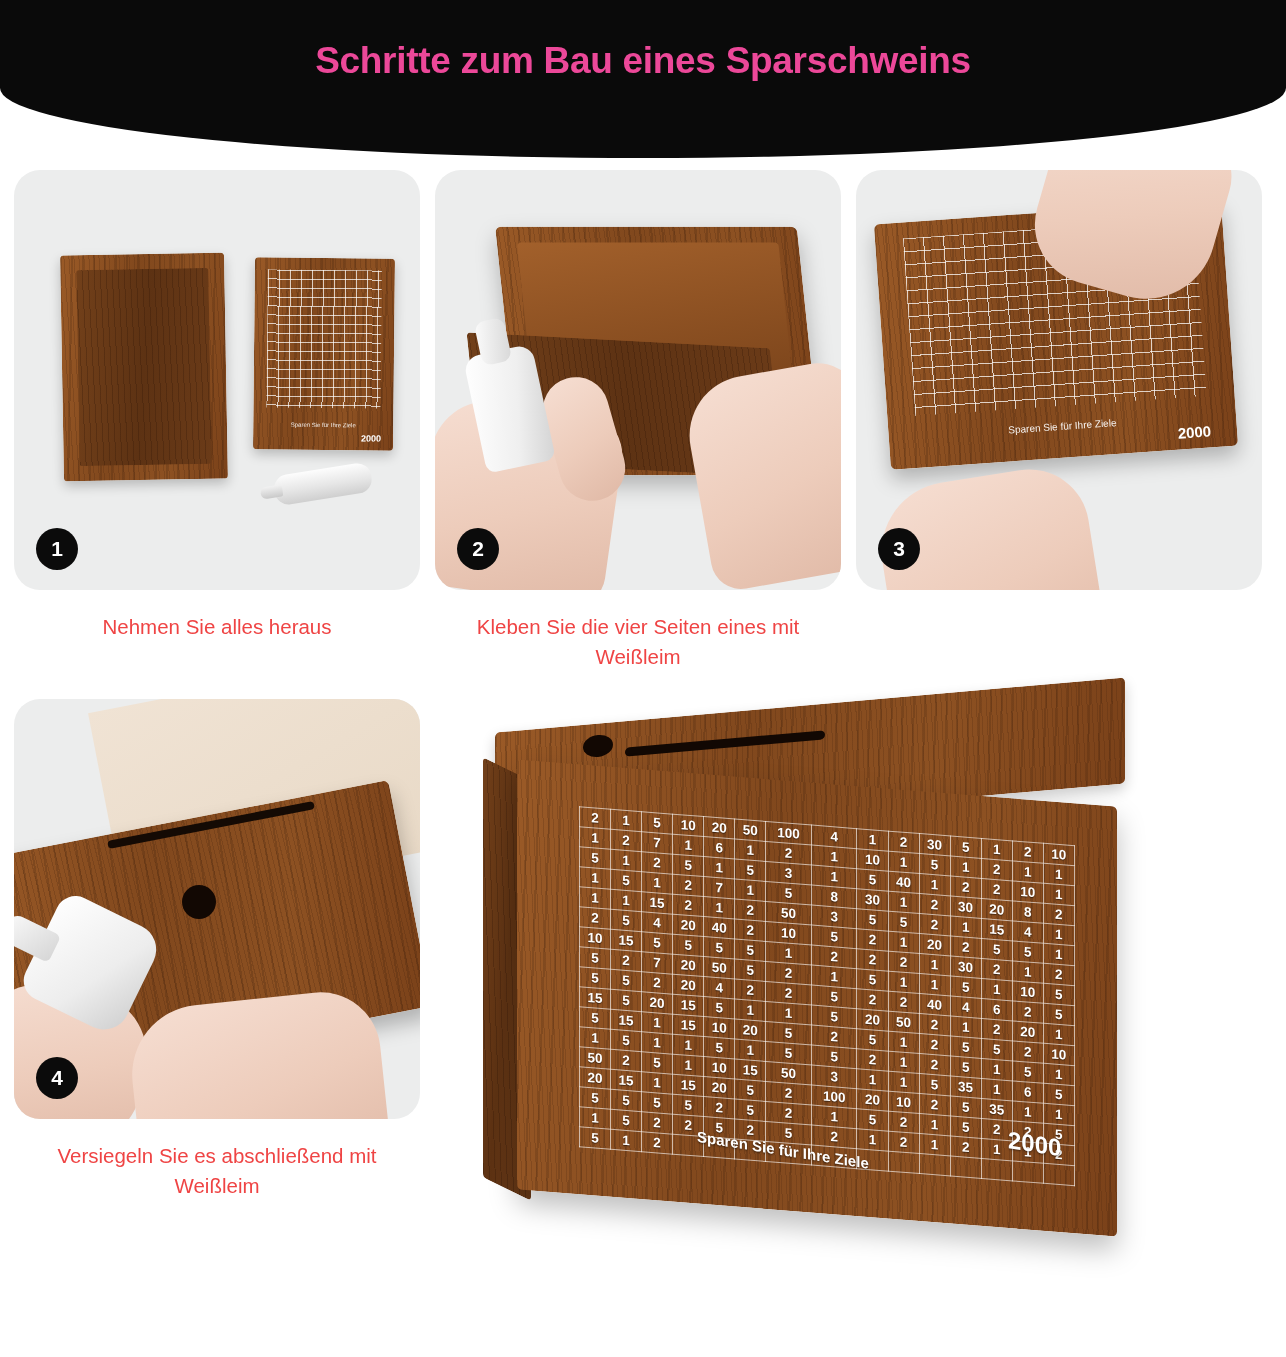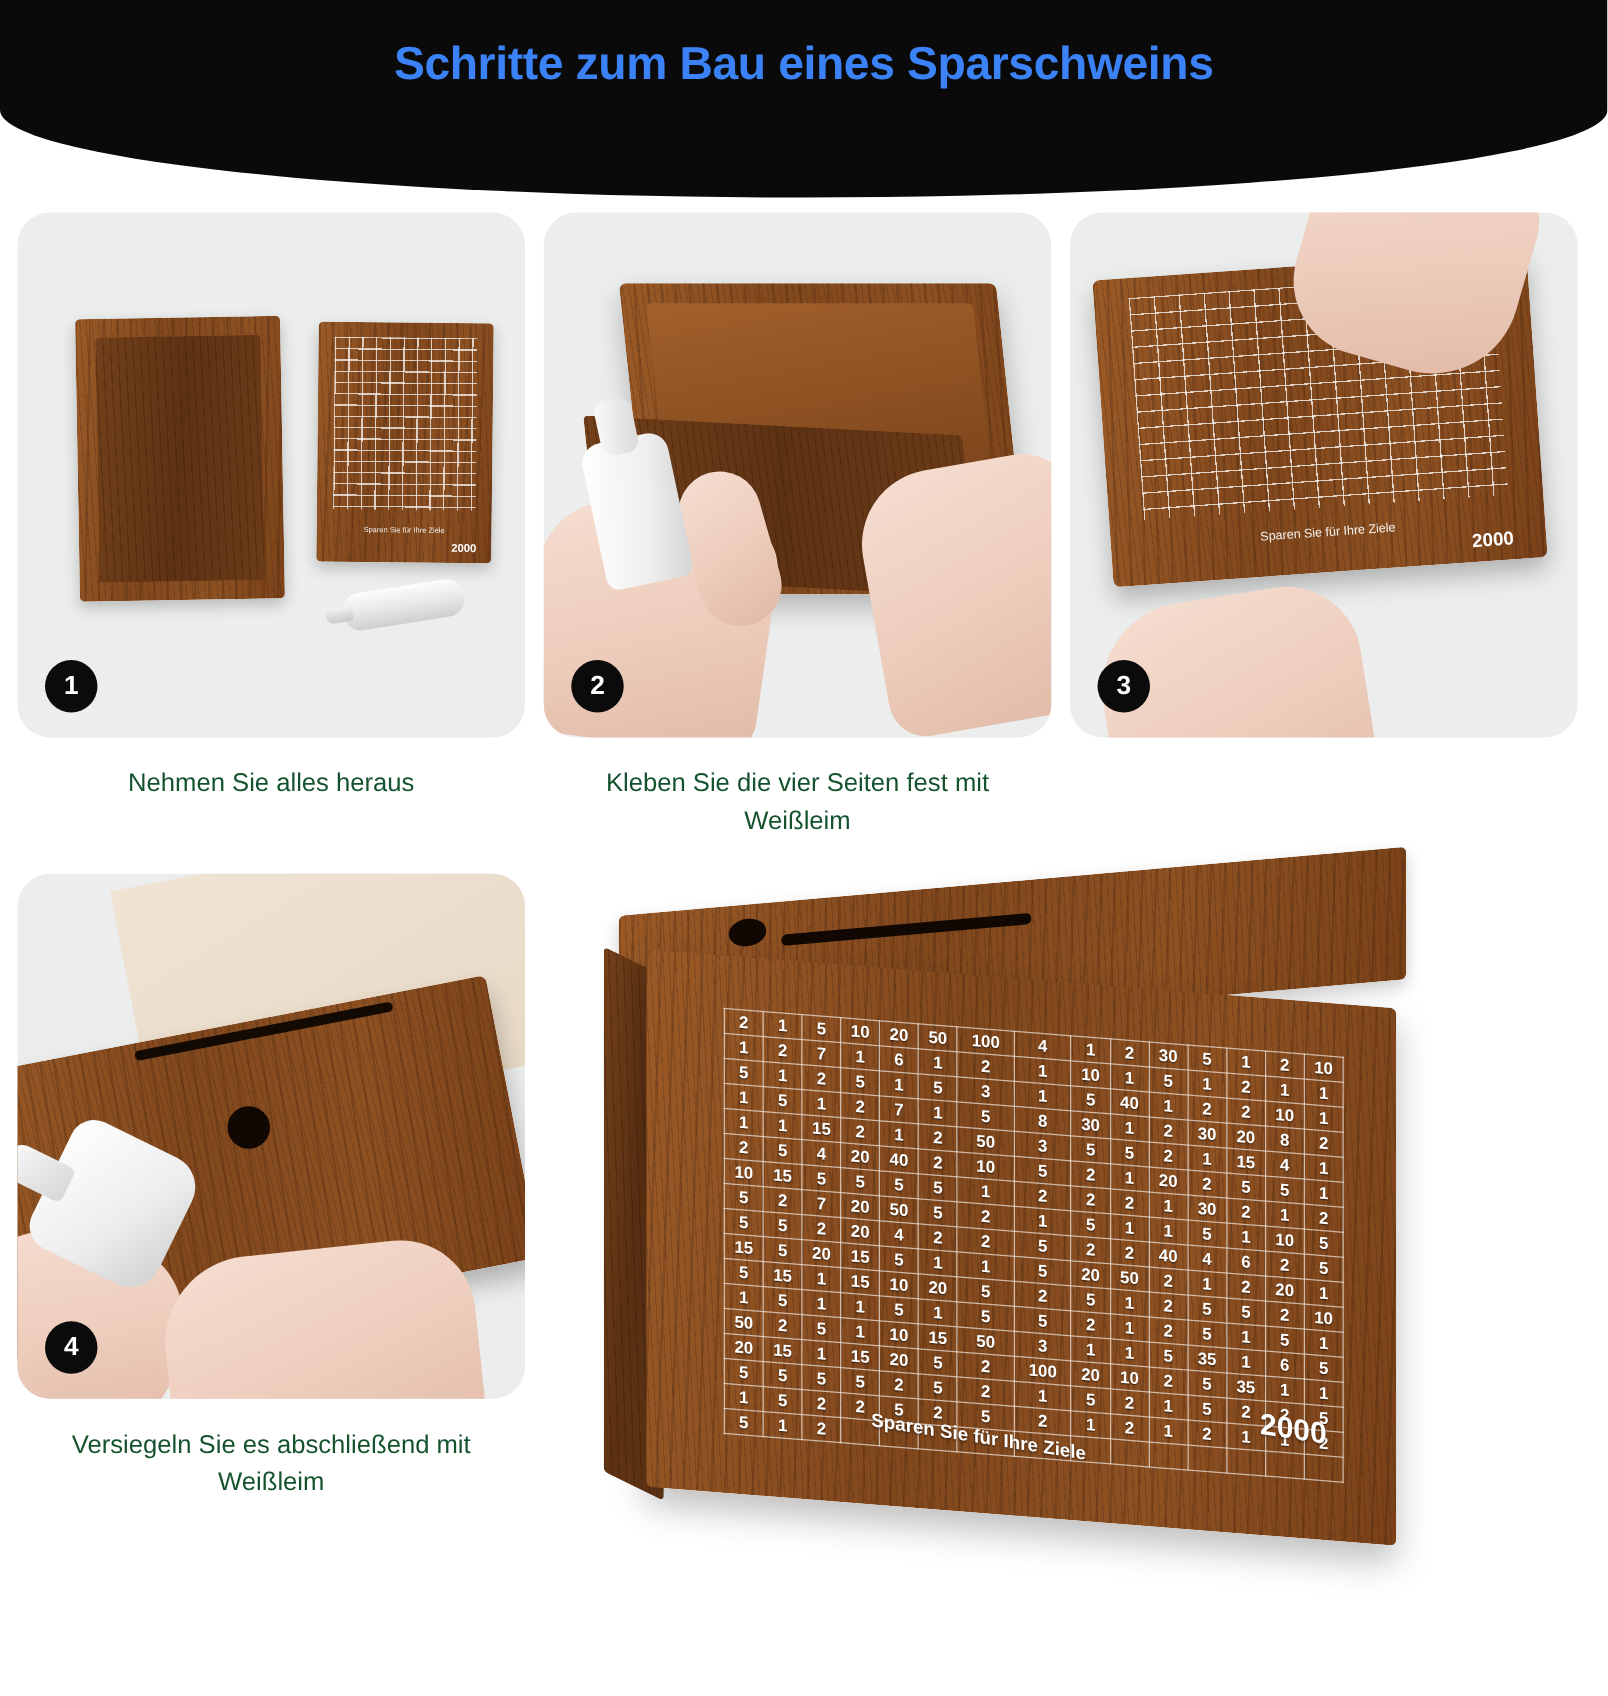--- a/index.html
+++ b/index.html
@@ -22,25 +22,25 @@
     position: absolute;
     left: 0; top: 0;
     width: 1286px;
     height: 158px;
     background: #0a0a0a;
     border-bottom-left-radius: 70% 62%;
     border-bottom-right-radius: 70% 62%;
   }
   .header-title {
     position: absolute;
-    top: 30px;
+    top: 40px;
     left: 0;
     width: 1286px;
     text-align: center;
-    color: #3b82f6;
+    color: #ec4899;
     font-size: 37px;
     font-weight: 700;
     letter-spacing: -0.3px;
   }
 
   
   .steps-row {
     display: flex;
     gap: 15px;
     padding: 0 14px;
@@ -68,21 +68,21 @@
     font-weight: 700;
     display: flex;
     align-items: center;
     justify-content: center;
     z-index: 40;
   }
   .caption {
     margin-top: 22px;
     text-align: center;
     font-size: 20.5px;
-    color: #14532d;
+    color: #ef4444;
     line-height: 1.45;
     padding: 0 6px;
   }
 
   
   .wood {
     background:
       repeating-linear-gradient(87deg, rgba(70,34,12,0.22) 0px, rgba(70,34,12,0.22) 1px, rgba(255,255,255,0) 1px, rgba(255,255,255,0) 5px),
       repeating-linear-gradient(92deg, rgba(30,12,2,0.16) 0px, rgba(30,12,2,0.16) 2px, rgba(255,255,255,0) 2px, rgba(255,255,255,0) 11px),
       linear-gradient(100deg, #9a5a27 0%, #81481d 40%, #8d5122 70%, #7a4119 100%);
@@ -484,21 +484,21 @@
       <div class="s2-side wood-dark"></div>
       <div class="s2-hand-left skin"></div>
       <div class="s2-thumb skin"></div>
       <div class="s2-hand-right skin"></div>
       <div class="s2-bottle">
         <div class="s2-bottle-body"></div>
         <div class="s2-bottle-neck"></div>
       </div>
       <div class="badge">2</div>
     </div>
-    <div class="caption">Kleben Sie die vier Seiten fest mit Weißleim</div>
+    <div class="caption">Kleben Sie die vier Seiten eines mit Weißleim</div>
   </div>
 
   <div class="step-cell">
     <div class="photo">
       <div class="s3-hand-top skin"></div>
       <div class="s3-plate wood">
         <div class="s3-grid"></div>
         <div class="s3-label">Sparen Sie für Ihre Ziele</div>
         <div class="s3-num">2000</div>
       </div>

